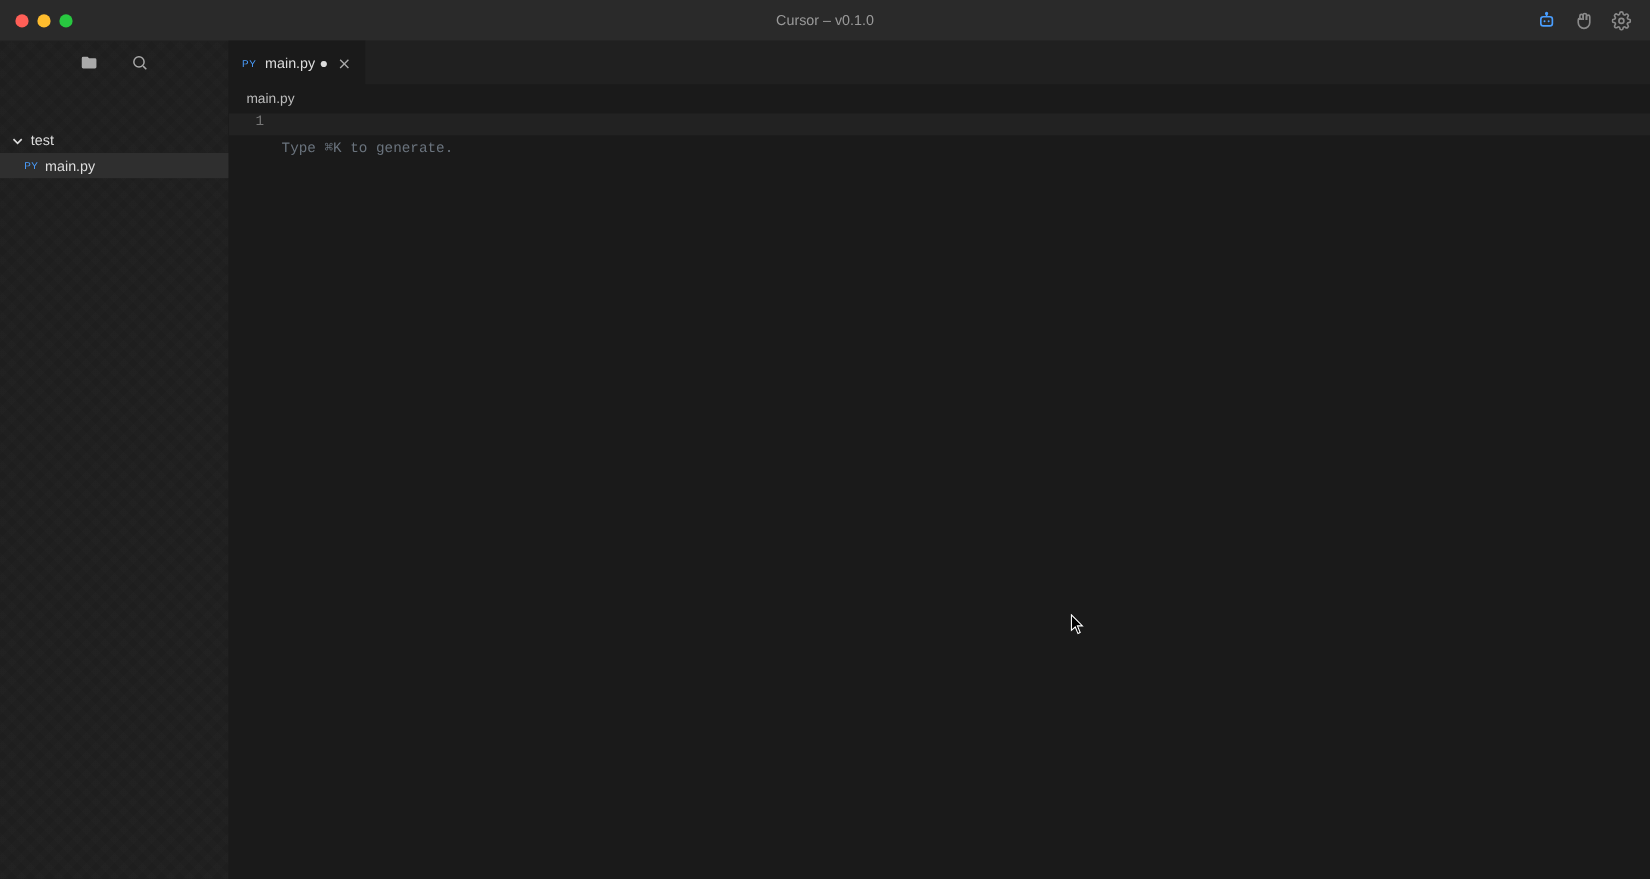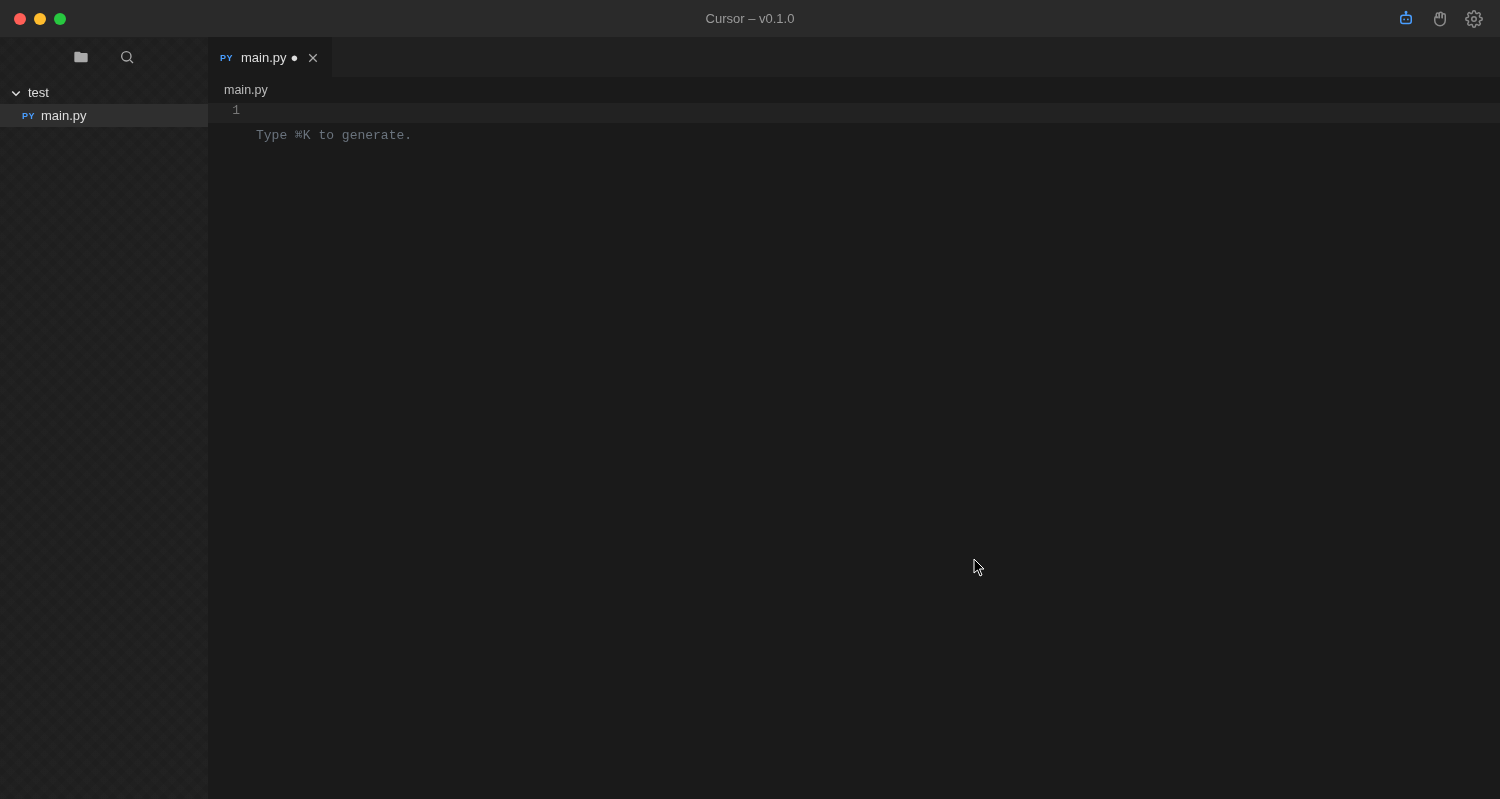--- a/index.html
+++ b/index.html
@@ -20,29 +20,30 @@
   .title-actions svg { width: 18px; height: 18px; }
 
   
   .main { flex: 1; display: flex; min-height: 0; }
 
   
   .sidebar { width: 208px; background: #1e1e1e; display: flex; flex-direction: column; flex-shrink: 0;
     background-image:
       repeating-linear-gradient(45deg, rgba(255,255,255,0.008) 0 6px, transparent 6px 12px),
       repeating-linear-gradient(-45deg, rgba(255,255,255,0.008) 0 6px, transparent 6px 12px);
+    gap: 35px;
   }
   .sidebar-top { height: 40px; display: flex; align-items: center; justify-content: center; gap: 28px; }
   .sidebar-top .icon { width: 18px; height: 18px; color: #aaa; display:flex; align-items:center; justify-content:center;}
   .sidebar-top svg { width: 16px; height: 16px; }
   .tree { padding-top: 4px; font-size: 13px; }
   .tree-folder { display: flex; align-items: center; gap: 6px; padding: 4px 10px; color: #ddd; cursor: default; }
   .tree-folder svg { width: 12px; height: 12px; }
   .tree-file { display: flex; align-items: center; gap: 6px; padding: 4px 10px 4px 22px; color: #ddd; background: #2f2f2f; }
-  .py-badge { font-size: 9px; font-weight: 700; color: #4a9eff; letter-spacing: 0.5px; }
+  .py-badge { font-size: 9px; font-weight: 400; color: #4a9eff; letter-spacing: 0.5px; }
 
   
   .editor-area { flex: 1; display: flex; flex-direction: column; background: #1a1a1a; min-width: 0; }
   .tabbar { height: 40px; background: #202020; display: flex; align-items: stretch; }
   .tab { display: flex; align-items: center; gap: 8px; padding: 0 12px; background: #1a1a1a; border-top: 1px solid transparent; color: #ddd; font-size: 13px; position: relative; }
   .tab.active { background: #1a1a1a; }
   .tab .dirty { color: #ddd; margin-left: -4px; }
   .tab .close-icon { width: 14px; height: 14px; color: #aaa; display:flex; align-items:center; justify-content:center;}
   .tab .close-icon svg { width: 12px; height: 12px; }
   .breadcrumb { height: 26px; display: flex; align-items: center; padding: 0 16px; font-size: 12.5px; color: #bbb; background: #1a1a1a; }

